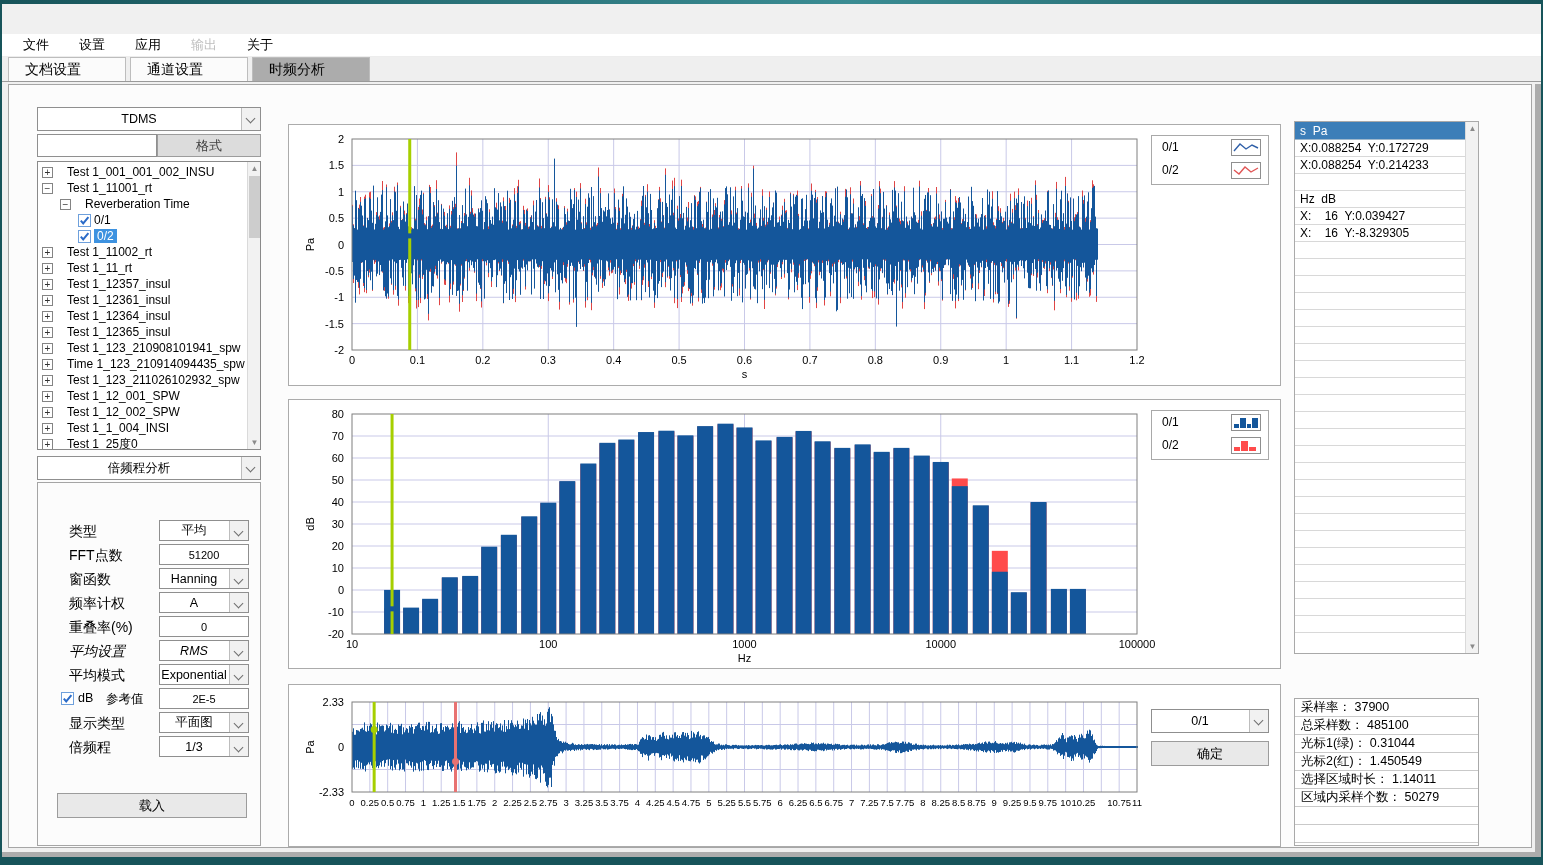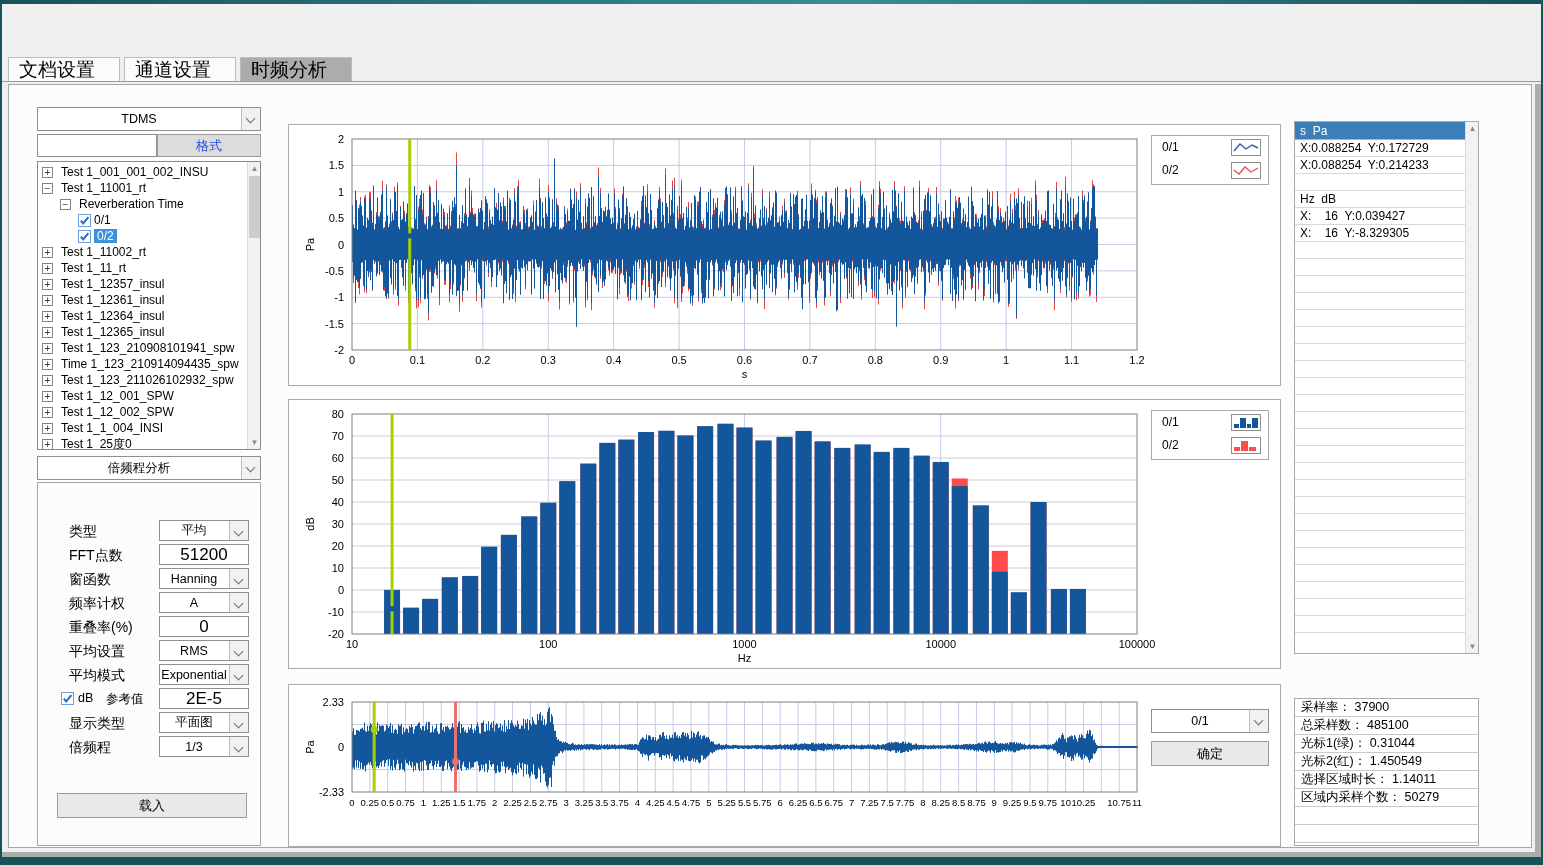--- a/index.html
+++ b/index.html
@@ -20,41 +20,41 @@
   .winbtns{position:absolute;right:8px;top:0;height:30px;display:flex;}
   .winbtn{width:34px;height:30px;display:flex;align-items:center;justify-content:center;font-size:14px;color:#7A7A7A;}
   .winbtn .maxbox{width:10px;height:10px;border:1px solid #DCDCDC;}
   .winbtn.close{color:#8A8A8A;font-size:16px;}
   
   .menubar{position:absolute;left:2px;top:34px;right:2px;height:22px;background:#FFF;display:flex;align-items:center;padding-left:6px;border-bottom:1px solid #EDEDED;}
   .menu-item{padding:0 15px;font-size:13px;}
   .menu-item.disabled{color:#BEBEBE;}
   
   .tabstrip{position:absolute;left:2px;top:57px;right:2px;height:24px;background:#EFEFEF;border-bottom:1px solid #9A9A9A;display:flex;padding-left:6px;}
-  .tab{width:100px;display:flex;align-items:center;padding-left:10px;font-size:19px;background:#FBFBFB;
+  .tab{width:100px;display:flex;align-items:center;padding-left:16px;font-size:14px;background:#FBFBFB;
        border:1px solid #BDBDBD;border-bottom:none;margin-right:4px;}
   .tab.active{background:#ACACAC;}
   
   .main{position:absolute;left:8px;top:84px;width:1524px;height:764px;background:#FCFCFC;border:1px solid #A6A6A6;box-sizing:border-box;}
   .main *{box-sizing:border-box;}
   
   .sel{position:absolute;border:1px solid #8F8F8F;background:#FFF;}
   .sel .sel-val{position:absolute;left:0;right:20px;top:0;bottom:0;display:flex;align-items:center;justify-content:center;font-size:12.5px;}
   .sel .chev{position:absolute;right:0;top:0;bottom:0;width:19px;background:#F1F1F1;border-left:1px solid #BDBDBD;}
   .sel .chev::after{content:"";position:absolute;left:5px;top:7px;width:6px;height:6px;border-right:1.6px solid #6E6E6E;border-bottom:1.6px solid #6E6E6E;transform:rotate(45deg);}
-  .inp{position:absolute;border:1px solid #8F8F8F;background:#FFF;display:flex;align-items:center;justify-content:center;font-size:17px;}
+  .inp{position:absolute;border:1px solid #8F8F8F;background:#FFF;display:flex;align-items:center;justify-content:center;font-size:11px;}
   .btn{position:absolute;border:1px solid #9C9C9C;background:#E9E9E9;display:flex;align-items:center;justify-content:center;font-size:13px;}
-  .btn.disabled{color:#1d4ed8;background:#DCDCDC;}
+  .btn.disabled{color:#404040;background:#DCDCDC;}
   
   .tree{position:absolute;left:28px;top:76px;width:224px;height:289px;border:1px solid #8A8A8A;background:#FFF;overflow:hidden;}
   .tree-body{position:absolute;left:0;top:2px;right:13px;bottom:0;}
   .tree-row{height:16px;display:flex;align-items:center;font-size:12px;white-space:nowrap;}
   .expander{width:11px;height:11px;border:1px solid #848484;background:#FFF;flex:0 0 auto;
             display:flex;align-items:center;justify-content:center;font-size:10px;line-height:9px;color:#333;}
-  .tree-label{margin-left:8px;}
+  .tree-label{margin-left:14px;}
   .tree-label.hl{background:#3D92E0;color:#FFF;padding:0 3px;margin-left:3px;}
   .cbx{width:13px;height:13px;flex:0 0 auto;}
   
   .vscroll{position:absolute;right:0;top:0;bottom:0;width:13px;background:#F2F2F2;border-left:1px solid #DADADA;}
   .sb-arrow{position:absolute;left:0;width:13px;height:13px;color:#8A8A8A;font-size:8px;display:flex;align-items:center;justify-content:center;}
   .sb-thumb{position:absolute;left:1px;width:11px;background:#CDCDCD;}
   
   .groupbox{position:absolute;left:28px;top:397px;width:224px;height:364px;border:1px solid #A5A5A5;background:transparent;}
   .form-row{position:absolute;left:48px;width:204px;height:21px;}
   .form-label{position:absolute;left:12px;top:3px;font-size:14px;white-space:nowrap;}
@@ -80,20 +80,27 @@
 
 <div class="page">
   <div class="frame-top"></div>
   <div class="frame-left"></div>
   <div class="frame-right"></div>
   <div class="frame-right-inner"></div>
   <div class="frame-bottom-gray"></div>
   <div class="frame-bottom"></div>
 
 
+  <div class="menubar" id="menubar">
+      <div class="menu-item">文件</div>
+      <div class="menu-item">设置</div>
+      <div class="menu-item">应用</div>
+      <div class="menu-item disabled">输出</div>
+      <div class="menu-item">关于</div>
+    </div>
   <div class="tabstrip" id="tabstrip">
       <div class="tab">文档设置</div>
       <div class="tab">通道设置</div>
       <div class="tab active">时频分析</div>
     </div>
 
   <div class="main">
 
     <div class="sel" style="left:28px;top:22px;width:224px;height:24px;">
       <span class="sel-val">TDMS</span>
@@ -239,21 +246,21 @@
           <span class="form-label">频率计权</span>
           <div class="sel form-ctrl" style="position: absolute;">
             <span class="sel-val">A</span>
             <span class="chev"></span>
           </div>
         </div>
         <div class="form-row" style="top: 531px;">
           <span class="form-label">重叠率(%)</span>
           <div class="inp form-ctrl" style="position: absolute;">0</div>
         </div>
-        <div class="form-row" style="top: 555px;">
+        <div class="form-row" style="top: 555px; font-style: italic;">
           <span class="form-label">平均设置</span>
           <div class="sel form-ctrl" style="position: absolute;">
             <span class="sel-val">RMS</span>
             <span class="chev"></span>
           </div>
         </div>
         <div class="form-row" style="top: 579px;">
           <span class="form-label">平均模式</span>
           <div class="sel form-ctrl" style="position: absolute;">
             <span class="sel-val">Exponential</span>

